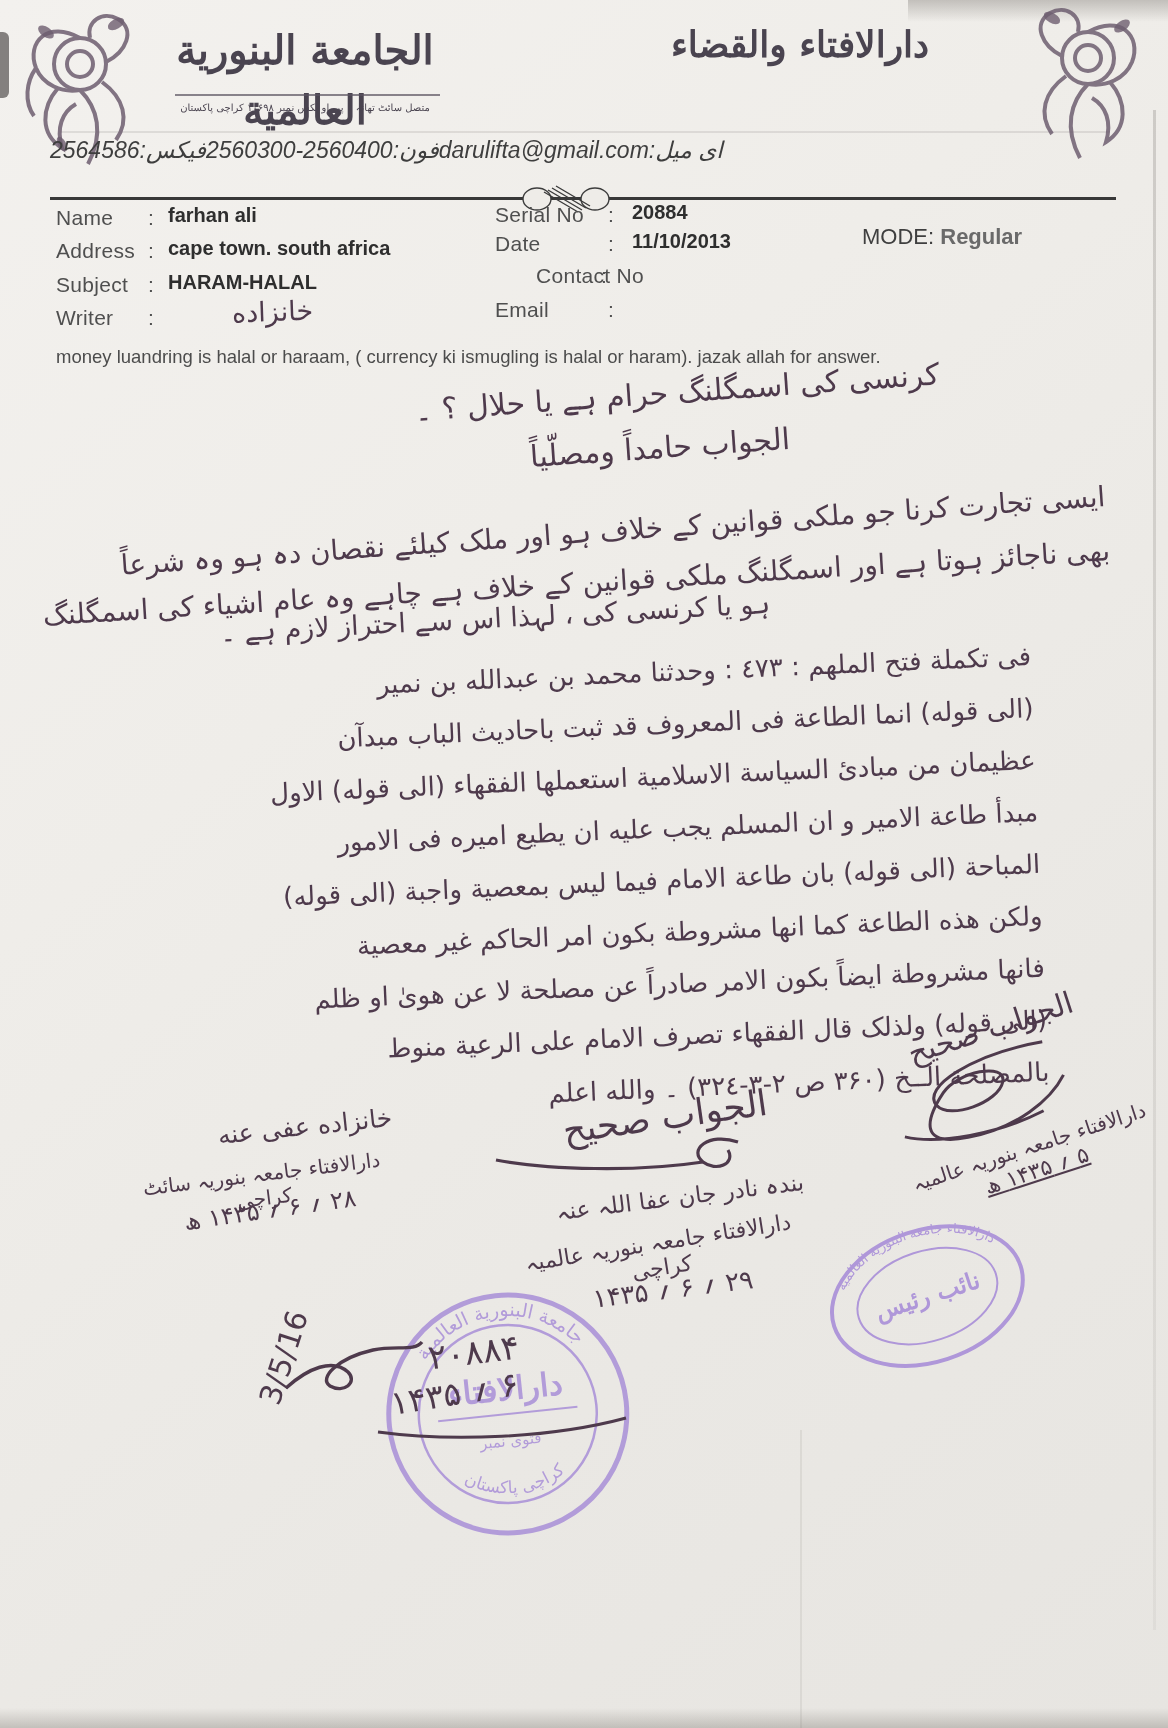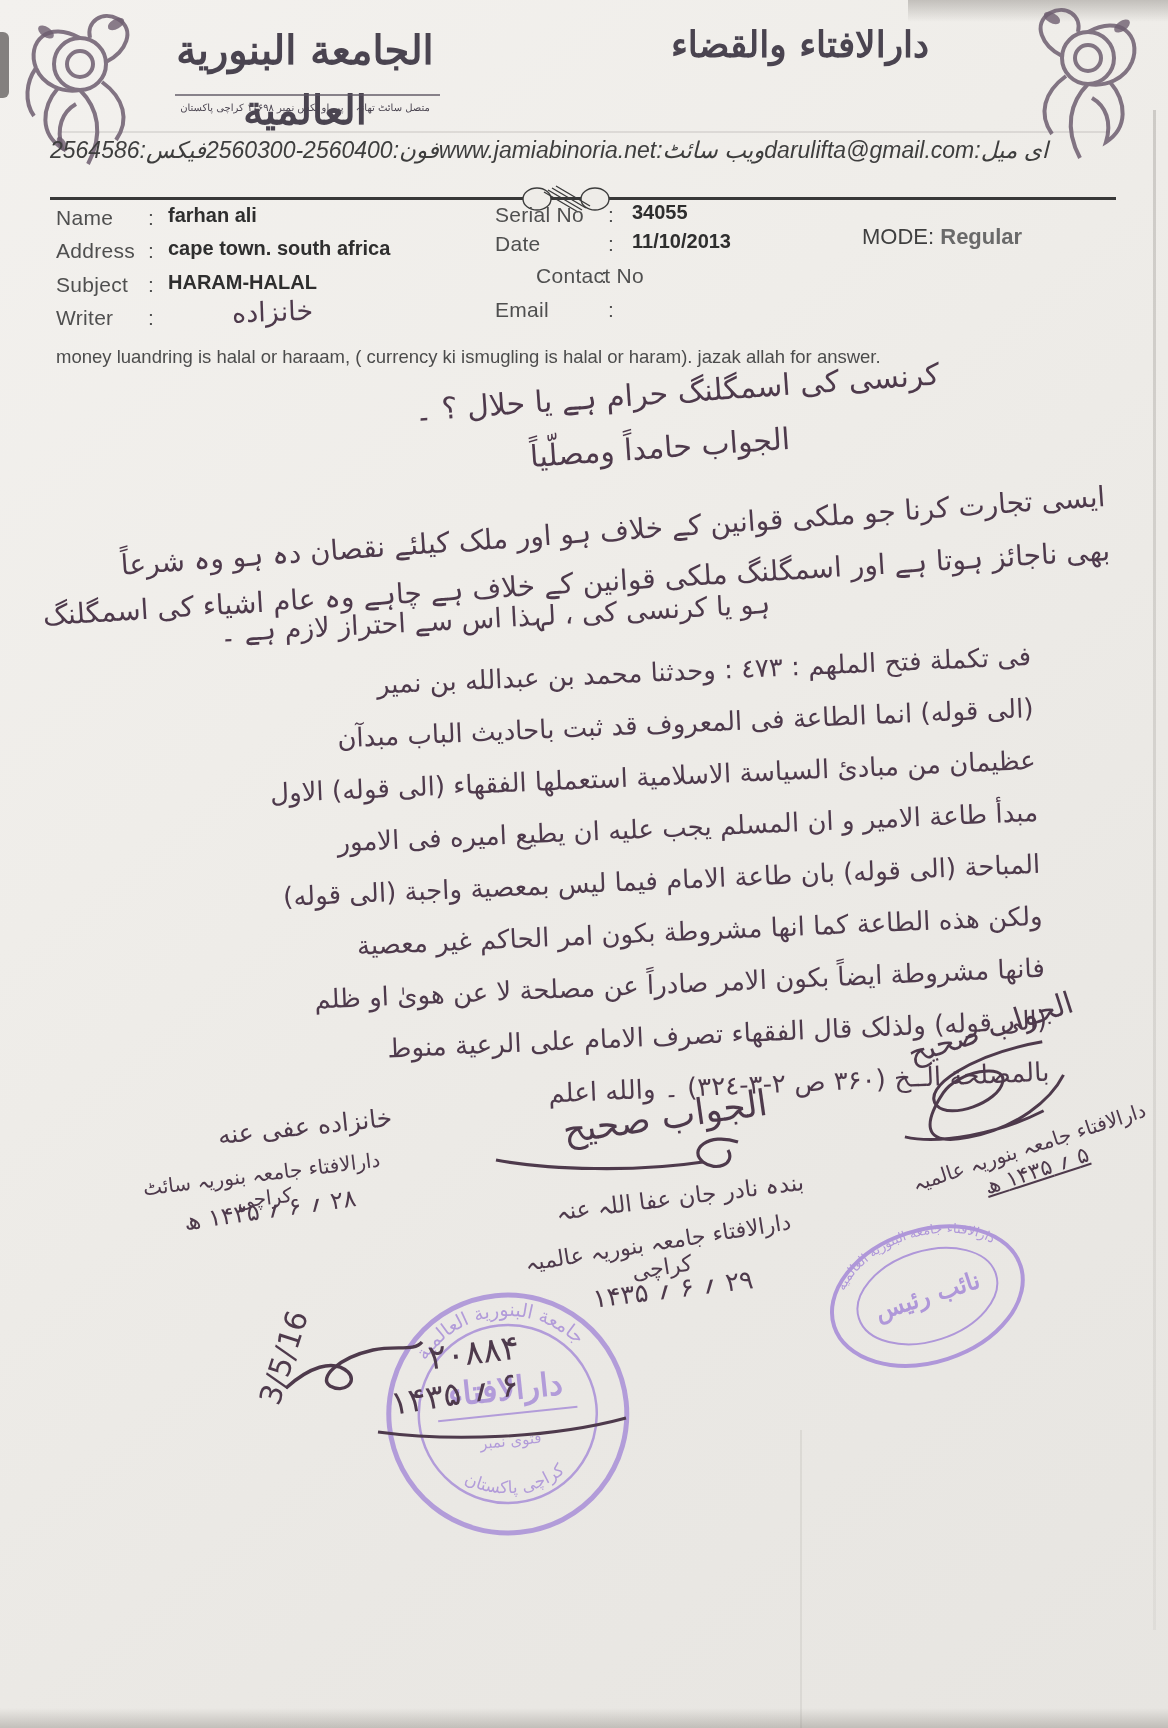--- a/index.html
+++ b/index.html
@@ -70,23 +70,20 @@
   <div class="abs calli" style="left:585px;top:16px;width:430px;font-size:36px;text-align:center;line-height:1.6;">دارالافتاء والقضاء</div>
 
   <div class="abs contact" style="left:50px;top:137px;width:1066px;display:flex;align-items:baseline;">
     <span>
       <span>2564586</span><span>:</span><span>فیکس</span>
     </span>
     <span>
       <span>2560300-2560400</span><span>:</span><span>فون</span>
     </span>
     <span>
-      <span>www.jamiabinoria.net</span><span>:</span><span>ویب سائٹ</span>
-    </span>
-    <span>
       <span>darulifta@gmail.com</span><span>:</span><span>ای میل</span>
     </span>
   </div>
 
   <div class="abs" style="left:50px;top:197px;width:1066px;height:3px;background:#383838;"></div>
   <div class="abs" style="left:520px;top:179px;">
     <svg width="92" height="40" viewBox="0 0 92 40">
       <g fill="#eeece8" stroke="#3c3c3c" stroke-width="1.4">
         <ellipse cx="17" cy="20" rx="14" ry="11"></ellipse>
         <ellipse cx="75" cy="20" rx="14" ry="11"></ellipse>
@@ -113,21 +110,21 @@
   <span class="abs typed-label" style="left:56px;top:273px;">Subject</span>
   <span class="abs typed-label" style="left:148px;top:273px;">:</span>
   <span class="abs typed-value" style="left:168px;top:271px;">HARAM-HALAL</span>
 
   <span class="abs typed-label" style="left:56px;top:306px;">Writer</span>
   <span class="abs typed-label" style="left:148px;top:306px;">:</span>
   <span class="abs hw" style="left:232px;top:296px;font-size:27px;transform:rotate(-2deg);">خانزاده</span>
 
   <span class="abs typed-label" style="left:495px;top:203px;">Serial No</span>
   <span class="abs typed-label" style="left:608px;top:203px;">:</span>
-  <span class="abs typed-value" style="left:632px;top:201px;">34055</span>
+  <span class="abs typed-value" style="left:632px;top:201px;">20884</span>
 
   <span class="abs typed-label" style="left:495px;top:232px;">Date</span>
   <span class="abs typed-label" style="left:608px;top:232px;">:</span>
   <span class="abs typed-value" style="left:632px;top:230px;">11/10/2013</span>
 
   <span class="abs typed-label" style="left:495px;top:264px;margin-left:41px;">Contact No</span>
   <span class="abs typed-label" style="left:601px;top:264px;">:</span>
   <span class="abs typed-value" style="left:632px;top:262px;"></span>
 
   <span class="abs typed-label" style="left:495px;top:298px;">Email</span>

